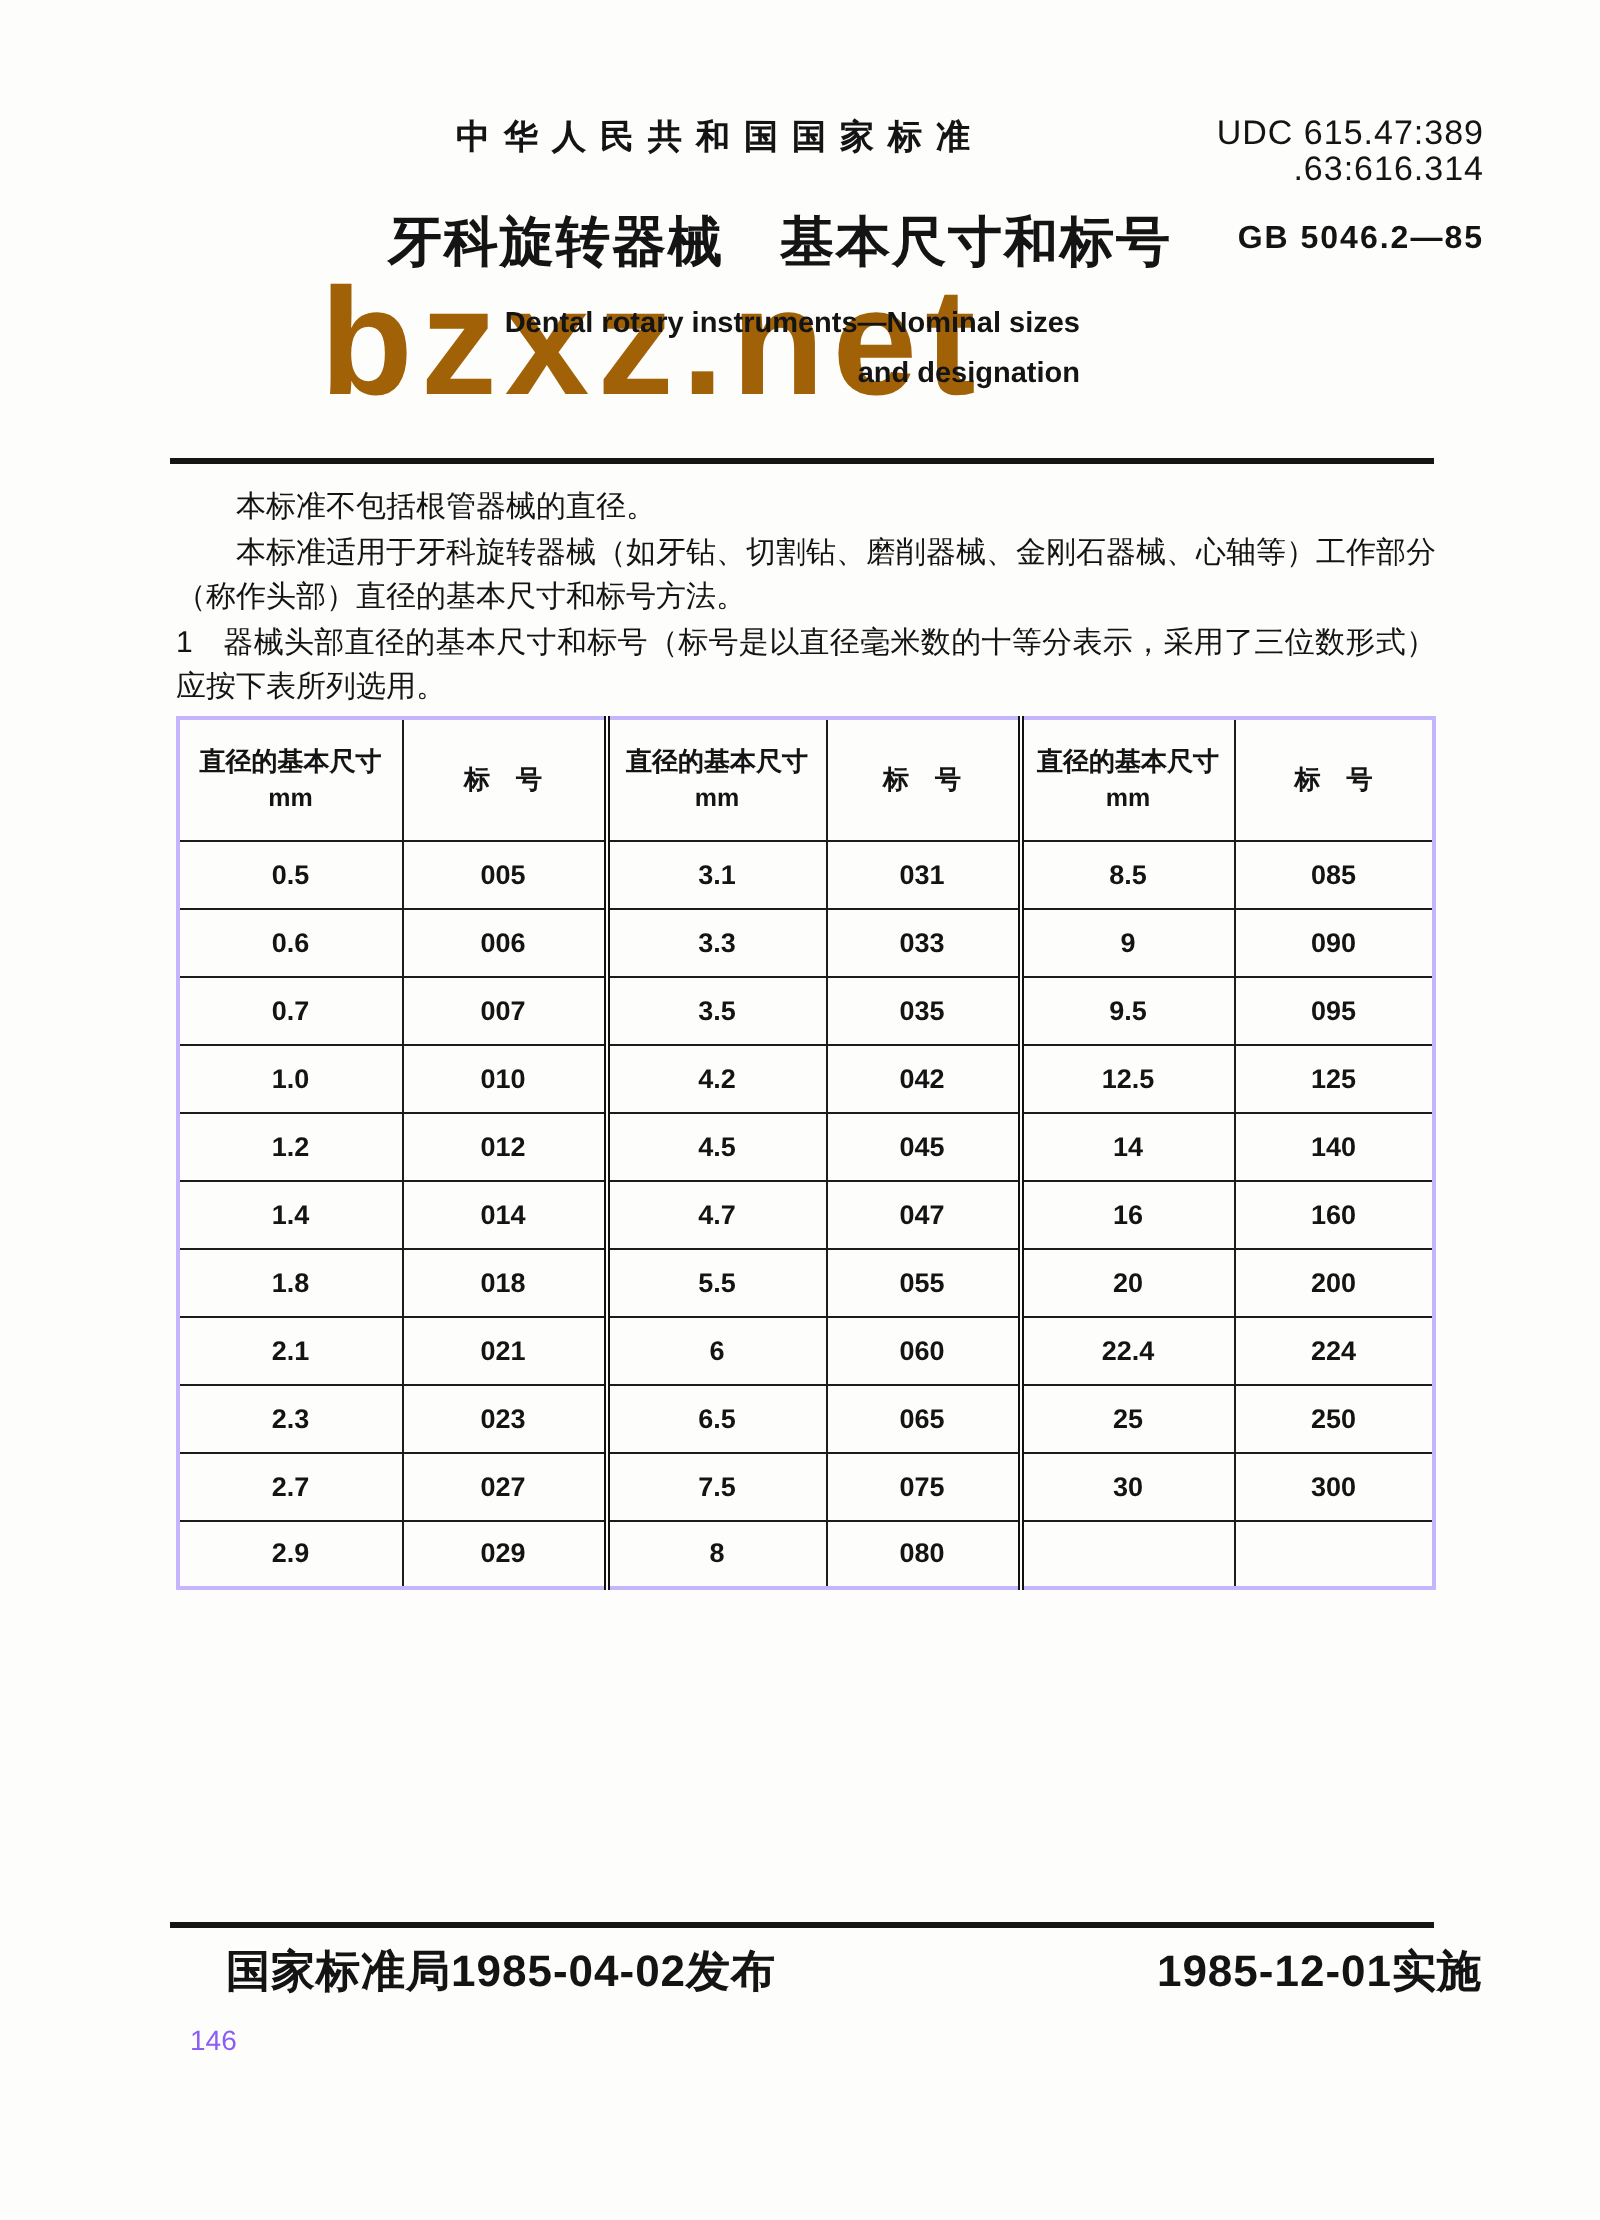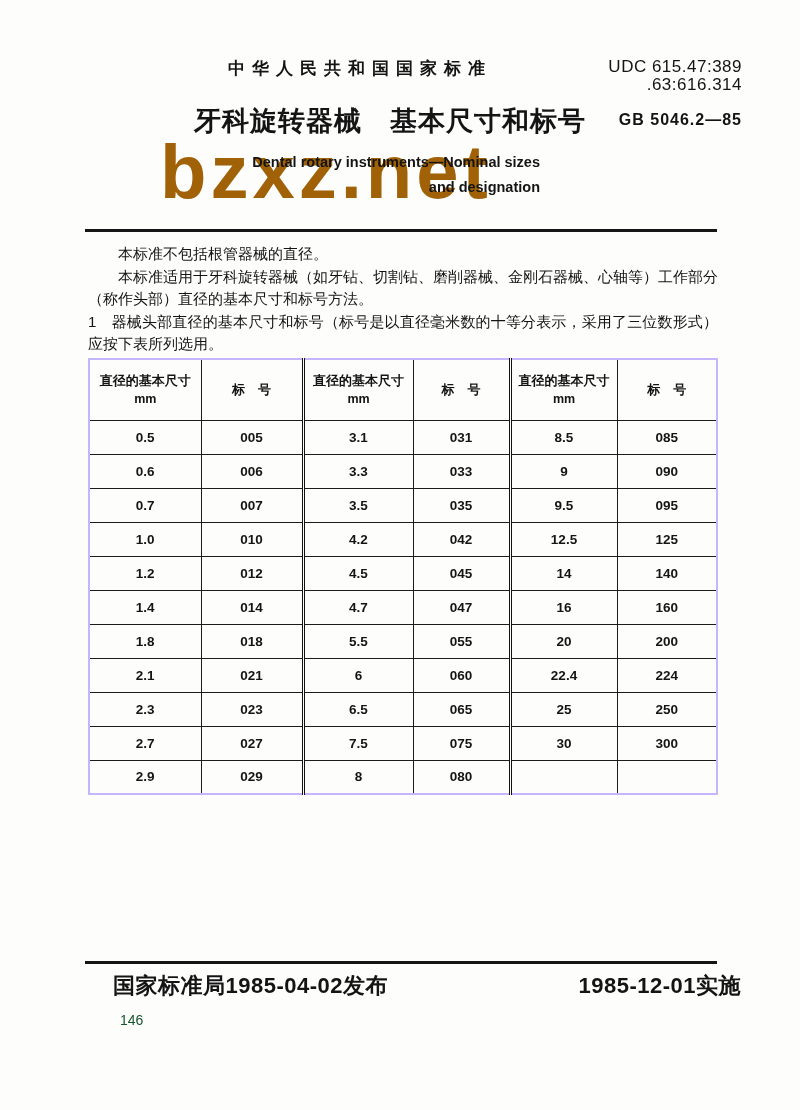--- a/index.html
+++ b/index.html
@@ -115,24 +115,24 @@
     width: 628px;
     display: flex;
     justify-content: space-between;
     font-size: 22px;
     font-weight: 700;
     letter-spacing: 0.5px;
     margin-left: 25px;
   }
   .page-number {
     position: absolute;
-    left: 120px; top: 1012px;
+    left: 95px; top: 1012px;
     font-size: 14px;
     font-weight: 400;
-    color: #14532d;
+    color: #8b5cf6;
   }
 </style>
 </head>
 <body>
 
 <div class="page">
 
   <div class="watermark">bzxz.net</div>
 
   <div class="layer">

